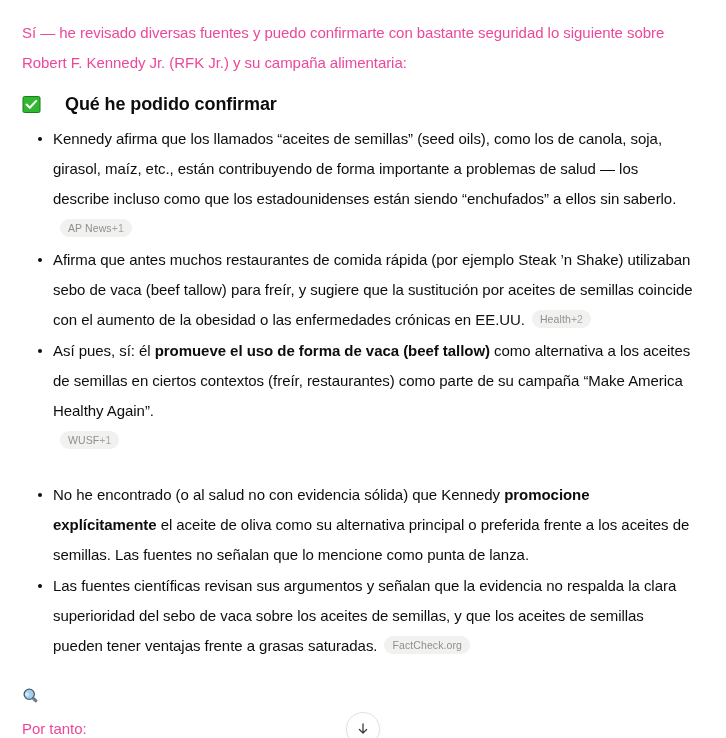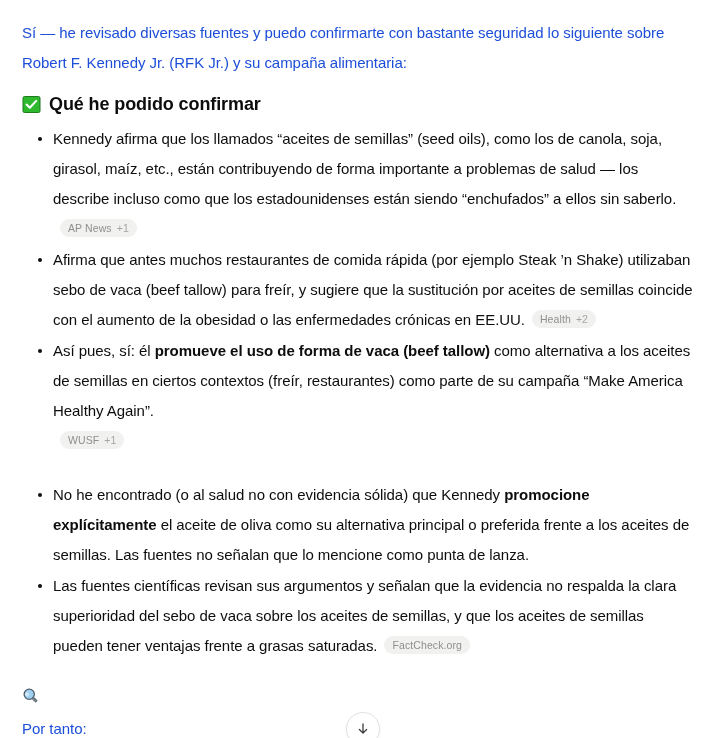--- a/index.html
+++ b/index.html
@@ -27,21 +27,21 @@
   .content {
     padding: 18px 14px 0 22px;
     box-sizing: border-box;
   }
 
   
   p.para {
     margin: 0 0 0 0;
     font-size: 15px;
     line-height: 30px;
-    color: #1d4ed8;
+    color: #ec4899;
     letter-spacing: -0.05px;
   }
 
   p.intro {
     margin-bottom: 14px;
     padding-right: 4px;
   }
 
   p.lead-in {
     margin-top: 0;
@@ -50,21 +50,21 @@
 
   
   h2.section-heading {
     font-size: 18px;
     line-height: 24px;
     font-weight: 700;
     margin: 0 0 8px 0;
     color: #0d0d0d;
     display: flex;
     align-items: center;
-    gap: 8px;
+    gap: 24px;
     letter-spacing: -0.1px;
   }
   h2.section-heading .emoji {
     display: inline-flex;
     align-items: center;
     justify-content: center;
     width: 19px;
     height: 19px;
     flex: 0 0 auto;
   }
@@ -99,21 +99,20 @@
     border-radius: 50%;
     background: #0d0d0d;
   }
 
   strong { font-weight: 700; }
 
   
   .cite {
     display: inline-flex;
     align-items: center;
-    gap: 5px;
     background: #f1f1ef;
     border-radius: 11px;
     padding: 2px 8px;
     margin-left: 7px;
     font-size: 10.5px;
     line-height: 14px;
     color: #8f8f8f;
     vertical-align: 2px;
     white-space: nowrap;
     letter-spacing: 0.1px;

